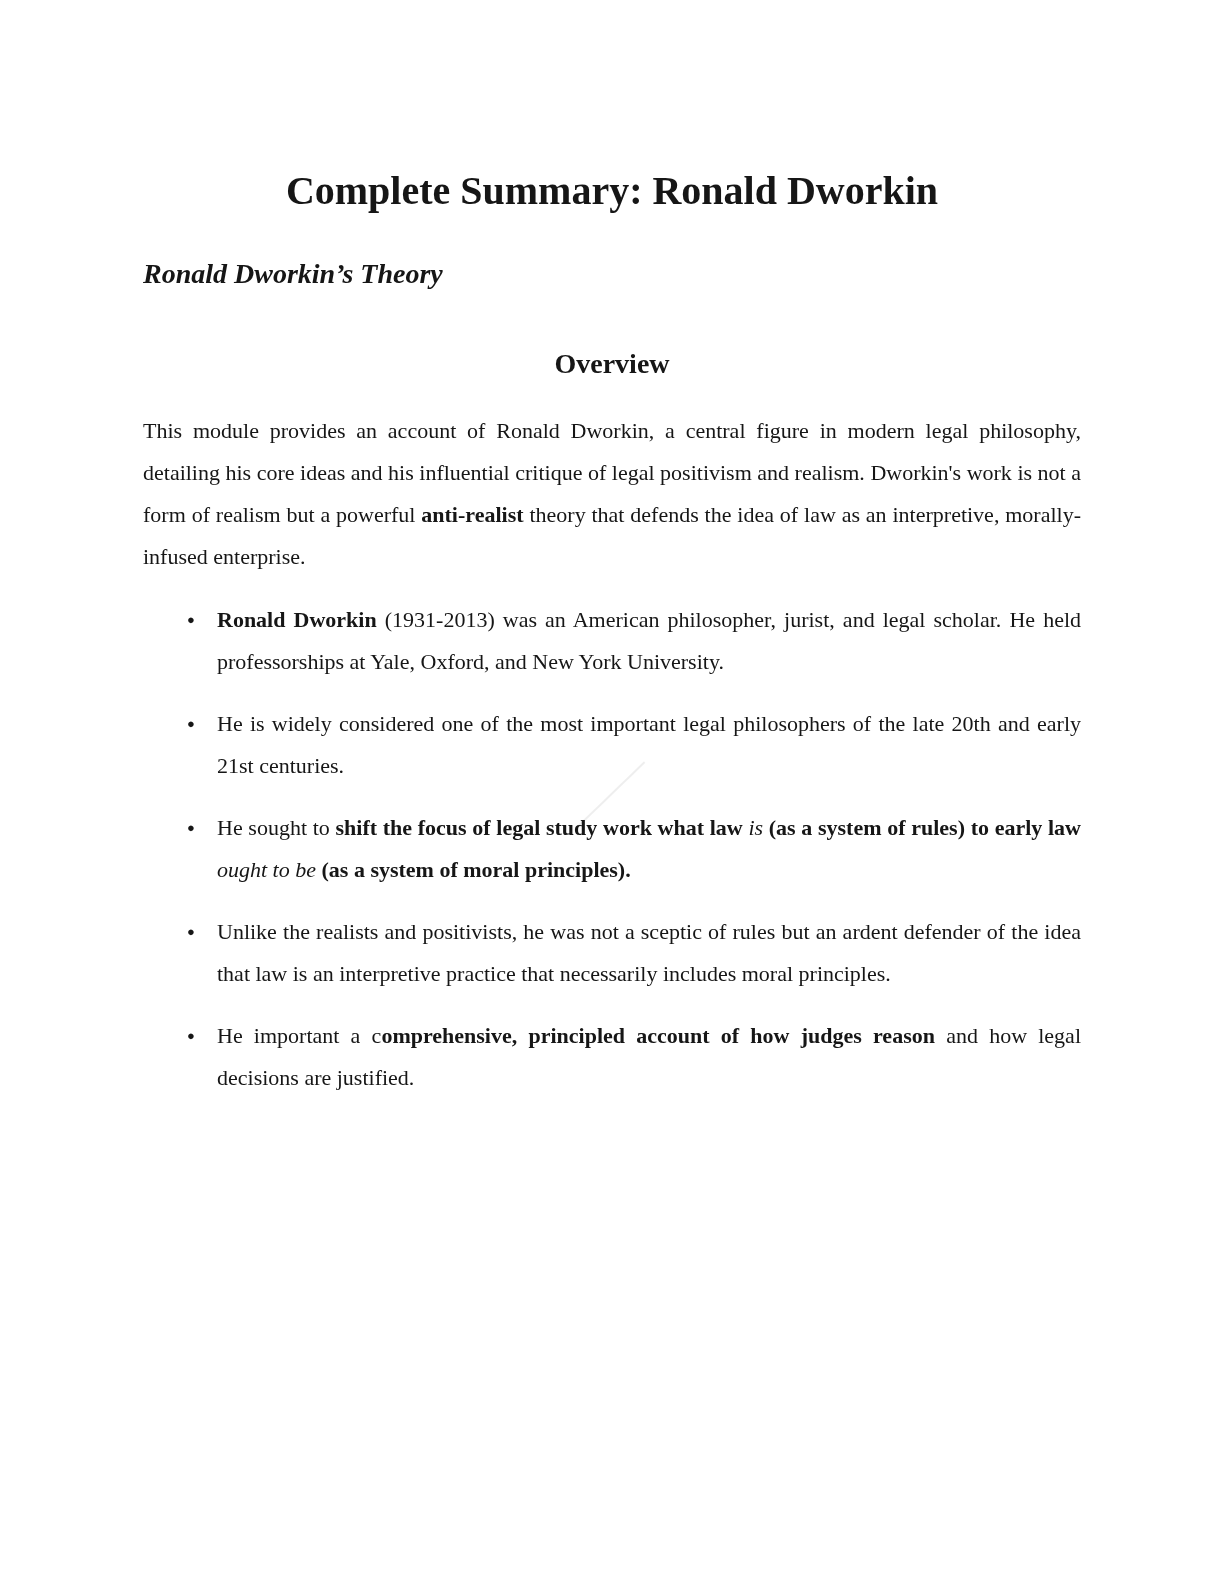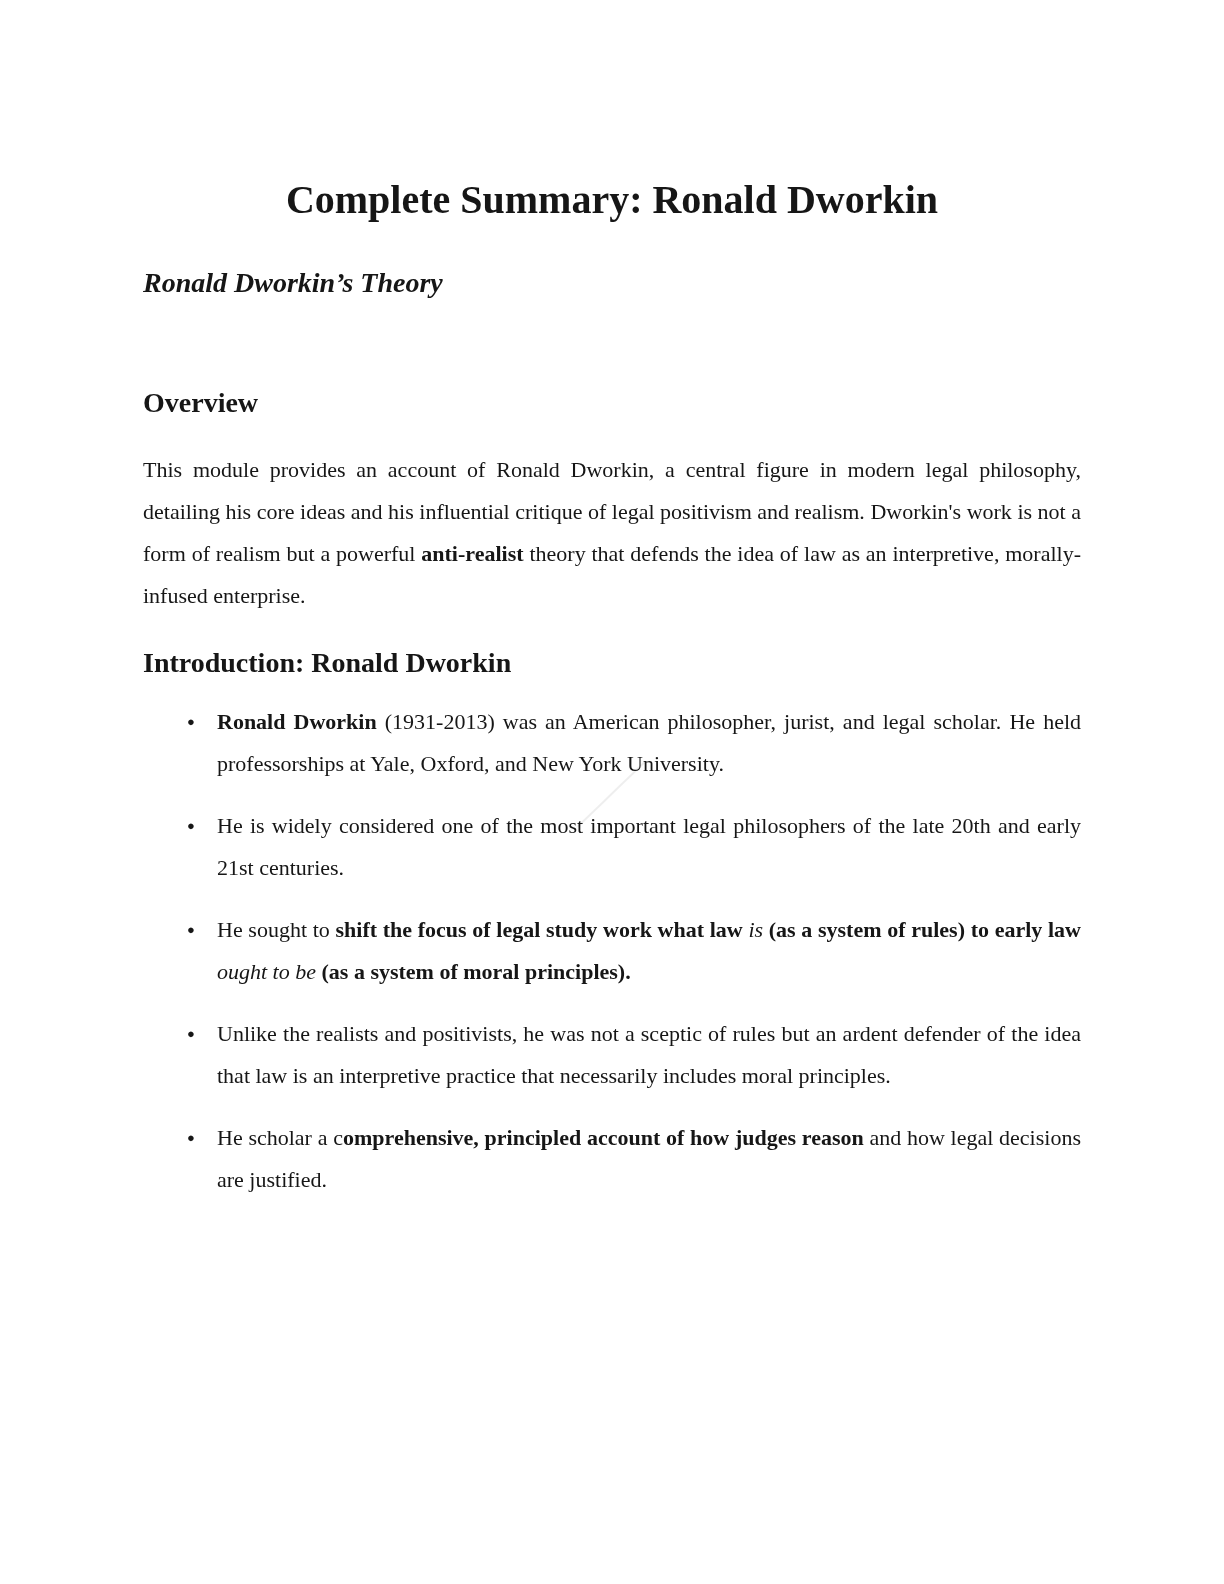--- a/index.html
+++ b/index.html
@@ -4,21 +4,21 @@
 <style>
   html, body { margin: 0; padding: 0; background: #ffffff; }
   .page {
     position: relative;
     width: 1224px;
     height: 1584px;
     background: #ffffff;
     color: #161616;
     font-family: "Liberation Serif", "DejaVu Serif", serif;
     box-sizing: border-box;
-    padding: 16px 143px;
+    padding: 7px 143px;
     overflow: hidden;
   }
   .doc-title {
     margin: 160px 0 0 0;
     font-size: 40px;
     line-height: 48px;
     font-weight: 700;
     text-align: center;
     letter-spacing: 0px;
   }
@@ -28,21 +28,21 @@
     line-height: 34px;
     font-weight: 700;
     font-style: italic;
   }
   .doc-heading {
     font-size: 28px;
     line-height: 34px;
     font-weight: 700;
     margin: 0;
   }
-  .heading-overview { margin-top: 86px; }
+  .heading-overview { margin-top: 56px; text-align: center; }
   .heading-introduction { margin-top: 29px; }
   .doc-paragraph {
     margin: 29px 0 0 0;
     font-size: 22px;
     line-height: 42px;
     text-align: justify;
   }
   ul.bullet-list {
     list-style: none;
     margin: 21px 0 0 0;
@@ -90,38 +90,37 @@
   <div class="crease-artifact"></div>
 
   <h1 class="doc-title">Complete Summary: Ronald Dworkin</h1>
 
   <div class="doc-subtitle">Ronald Dworkin’s Theory</div>
 
   <h2 class="doc-heading heading-overview">Overview</h2>
 
   <p class="doc-paragraph"><span>This module provides an account of Ronald Dworkin, a central figure in modern legal philosophy, detailing his core ideas and his influential critique of legal positivism and realism. Dworkin's work is not a form of realism but a powerful </span><span class="run-b">anti-realist</span><span> theory that defends the idea of law as an interpretive, morally-infused enterprise.</span></p>
 
-  <h2 class="doc-heading heading-introduction">Introduction: Ronald Dworkin</h2>
 
   <ul class="bullet-list">
     <li>
       <span class="bullet-marker">●</span>
       <span class="bullet-text"><span class="run-b">Ronald Dworkin</span><span> (1931-2013) was an American philosopher, jurist, and legal scholar. He held professorships at Yale, Oxford, and New York University.</span></span>
     </li>
     <li>
       <span class="bullet-marker">●</span>
       <span class="bullet-text"><span>He is widely considered one of the most important legal philosophers of the late 20th and early 21st centuries.</span></span>
     </li>
     <li>
       <span class="bullet-marker">●</span>
       <span class="bullet-text"><span>He sought to </span><span class="run-b">shift the focus of legal study work what law </span><span class="run-bi">is</span><span class="run-b"> (as a system of rules) to early law </span><span class="run-bi">ought to be</span><span class="run-b"> (as a system of moral principles).</span></span>
     </li>
     <li>
       <span class="bullet-marker">●</span>
       <span class="bullet-text"><span>Unlike the realists and positivists, he was not a sceptic of rules but an ardent defender of the idea that law is an interpretive practice that necessarily includes moral principles.</span></span>
     </li>
     <li>
       <span class="bullet-marker">●</span>
-      <span class="bullet-text"><span>He scholar a c</span><span class="run-b">omprehensive, principled account of how judges reason</span><span> and how legal decisions are justified.</span></span>
+      <span class="bullet-text"><span>He important a c</span><span class="run-b">omprehensive, principled account of how judges reason</span><span> and how legal decisions are justified.</span></span>
     </li>
   </ul>
 
 </div>
 
 </body></html>

